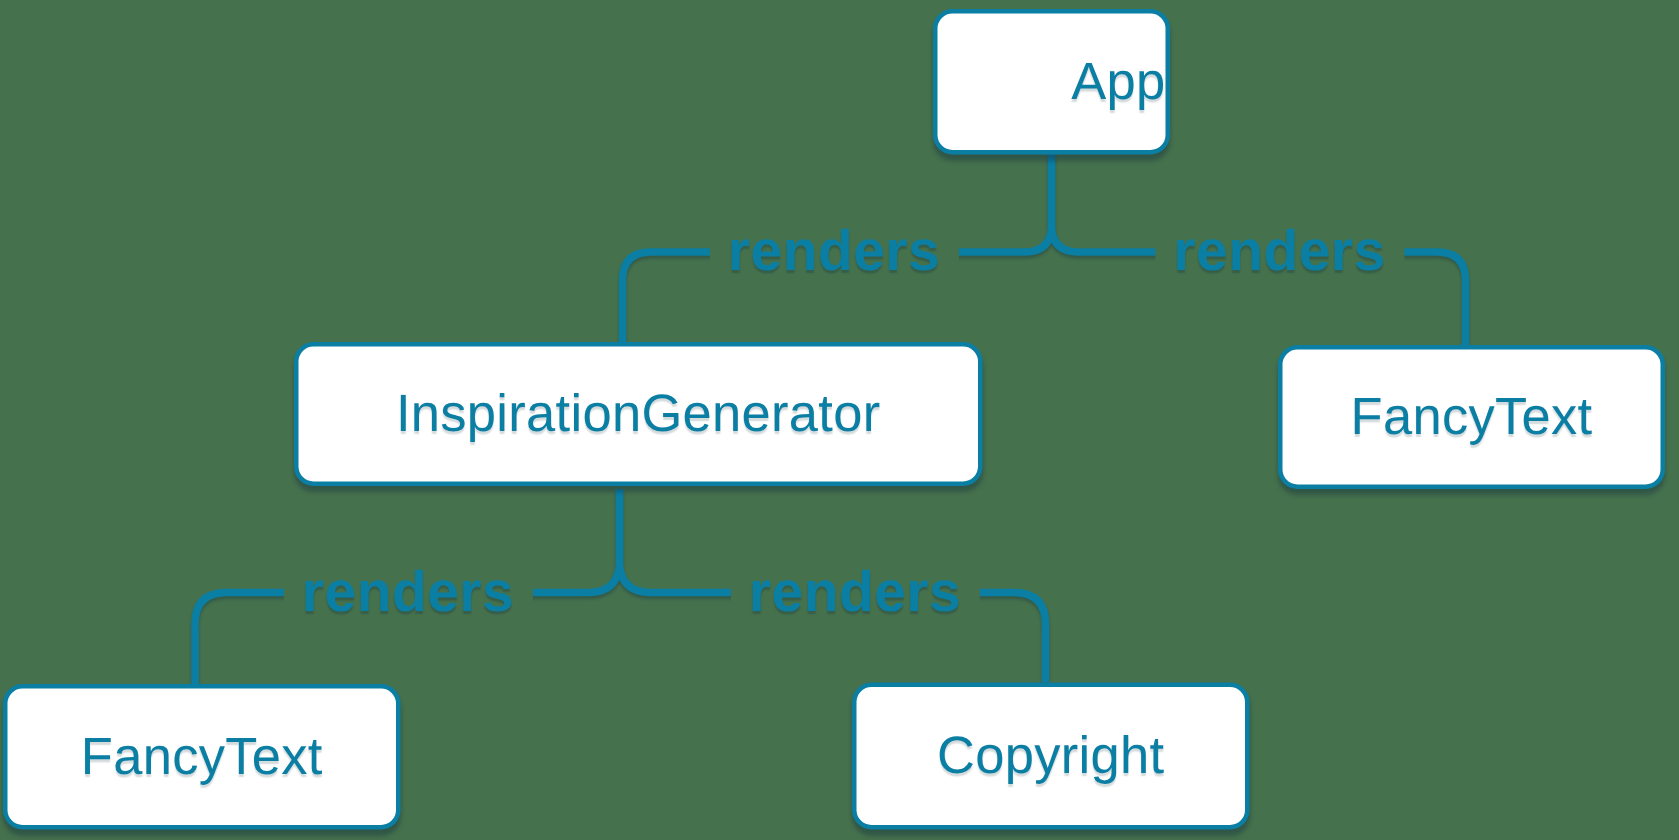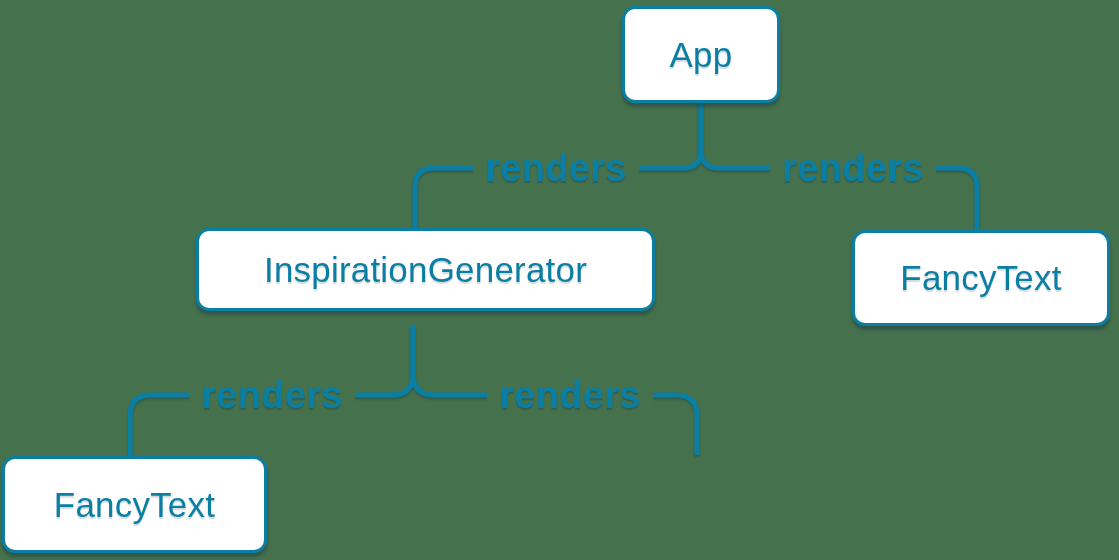--- a/index.html
+++ b/index.html
@@ -54,22 +54,22 @@
     color: var(--accent, #0B7EA4);
     font-size: 38px;
     font-weight: 700;
     letter-spacing: 0.3px;
     padding: 0 12px;
     line-height: 38px;
     text-shadow: 0 2px 1px rgba(18, 48, 62, 0.28);
     white-space: nowrap;
   }
   
-  .node-app                   { left: 622px; top:   6px; width: 158px; height:  97px; }
-  .node-inspiration-generator { left: 196px; top: 228px; width: 459px; height:  83px; }
+  .node-app                   { left: 622px; top:   6px; width: 158px; height:  97px; justify-content: flex-end; }
+  .node-inspiration-generator { left: 196px; top: 228px; width: 459px; height:  96px; }
   .node-fancy-text-right      { left: 852px; top: 230px; width: 258px; height:  96px; }
   .node-fancy-text-left       { left:   2px; top: 456px; width: 265px; height:  97px; }
   .node-copyright             { left: 568px; top: 455px; width: 265px; height:  98px; }
   
   .edge-label-1 { left: 556px; top: 168px; }
   .edge-label-2 { left: 853px; top: 168px; }
   .edge-label-3 { left: 272px; top: 395px; }
   .edge-label-4 { left: 570px; top: 395px; }
 </style>
 </head>
@@ -98,14 +98,17 @@
   </div>
 
   <div class="node node-fancy-text-right">
     <span class="node-label">FancyText</span>
   </div>
 
   <div class="node node-fancy-text-left">
     <span class="node-label">FancyText</span>
   </div>
 
+  <div class="node node-copyright">
+    <span class="node-label">Copyright</span>
+  </div>
 
 </div>
 
 </body></html>

